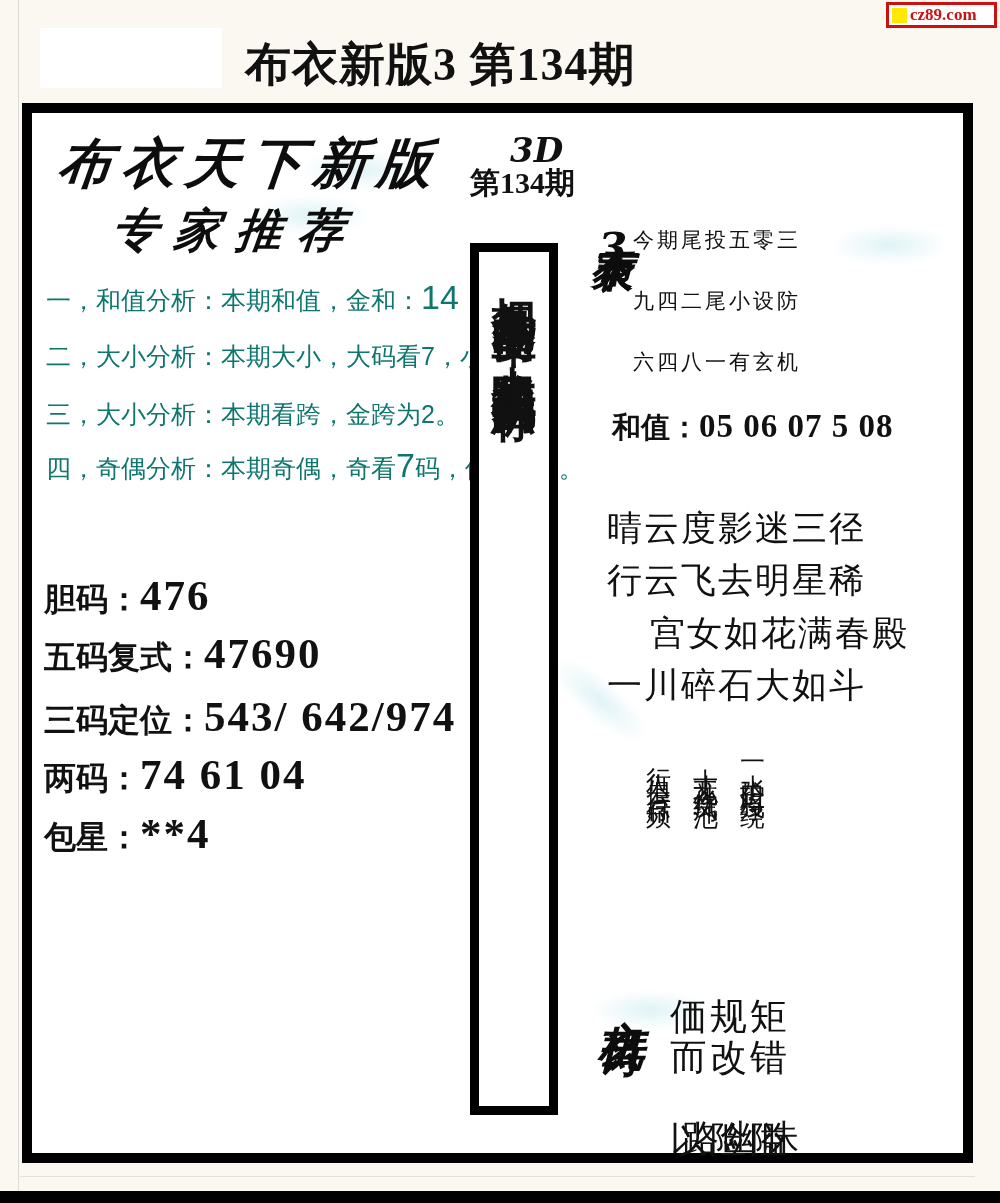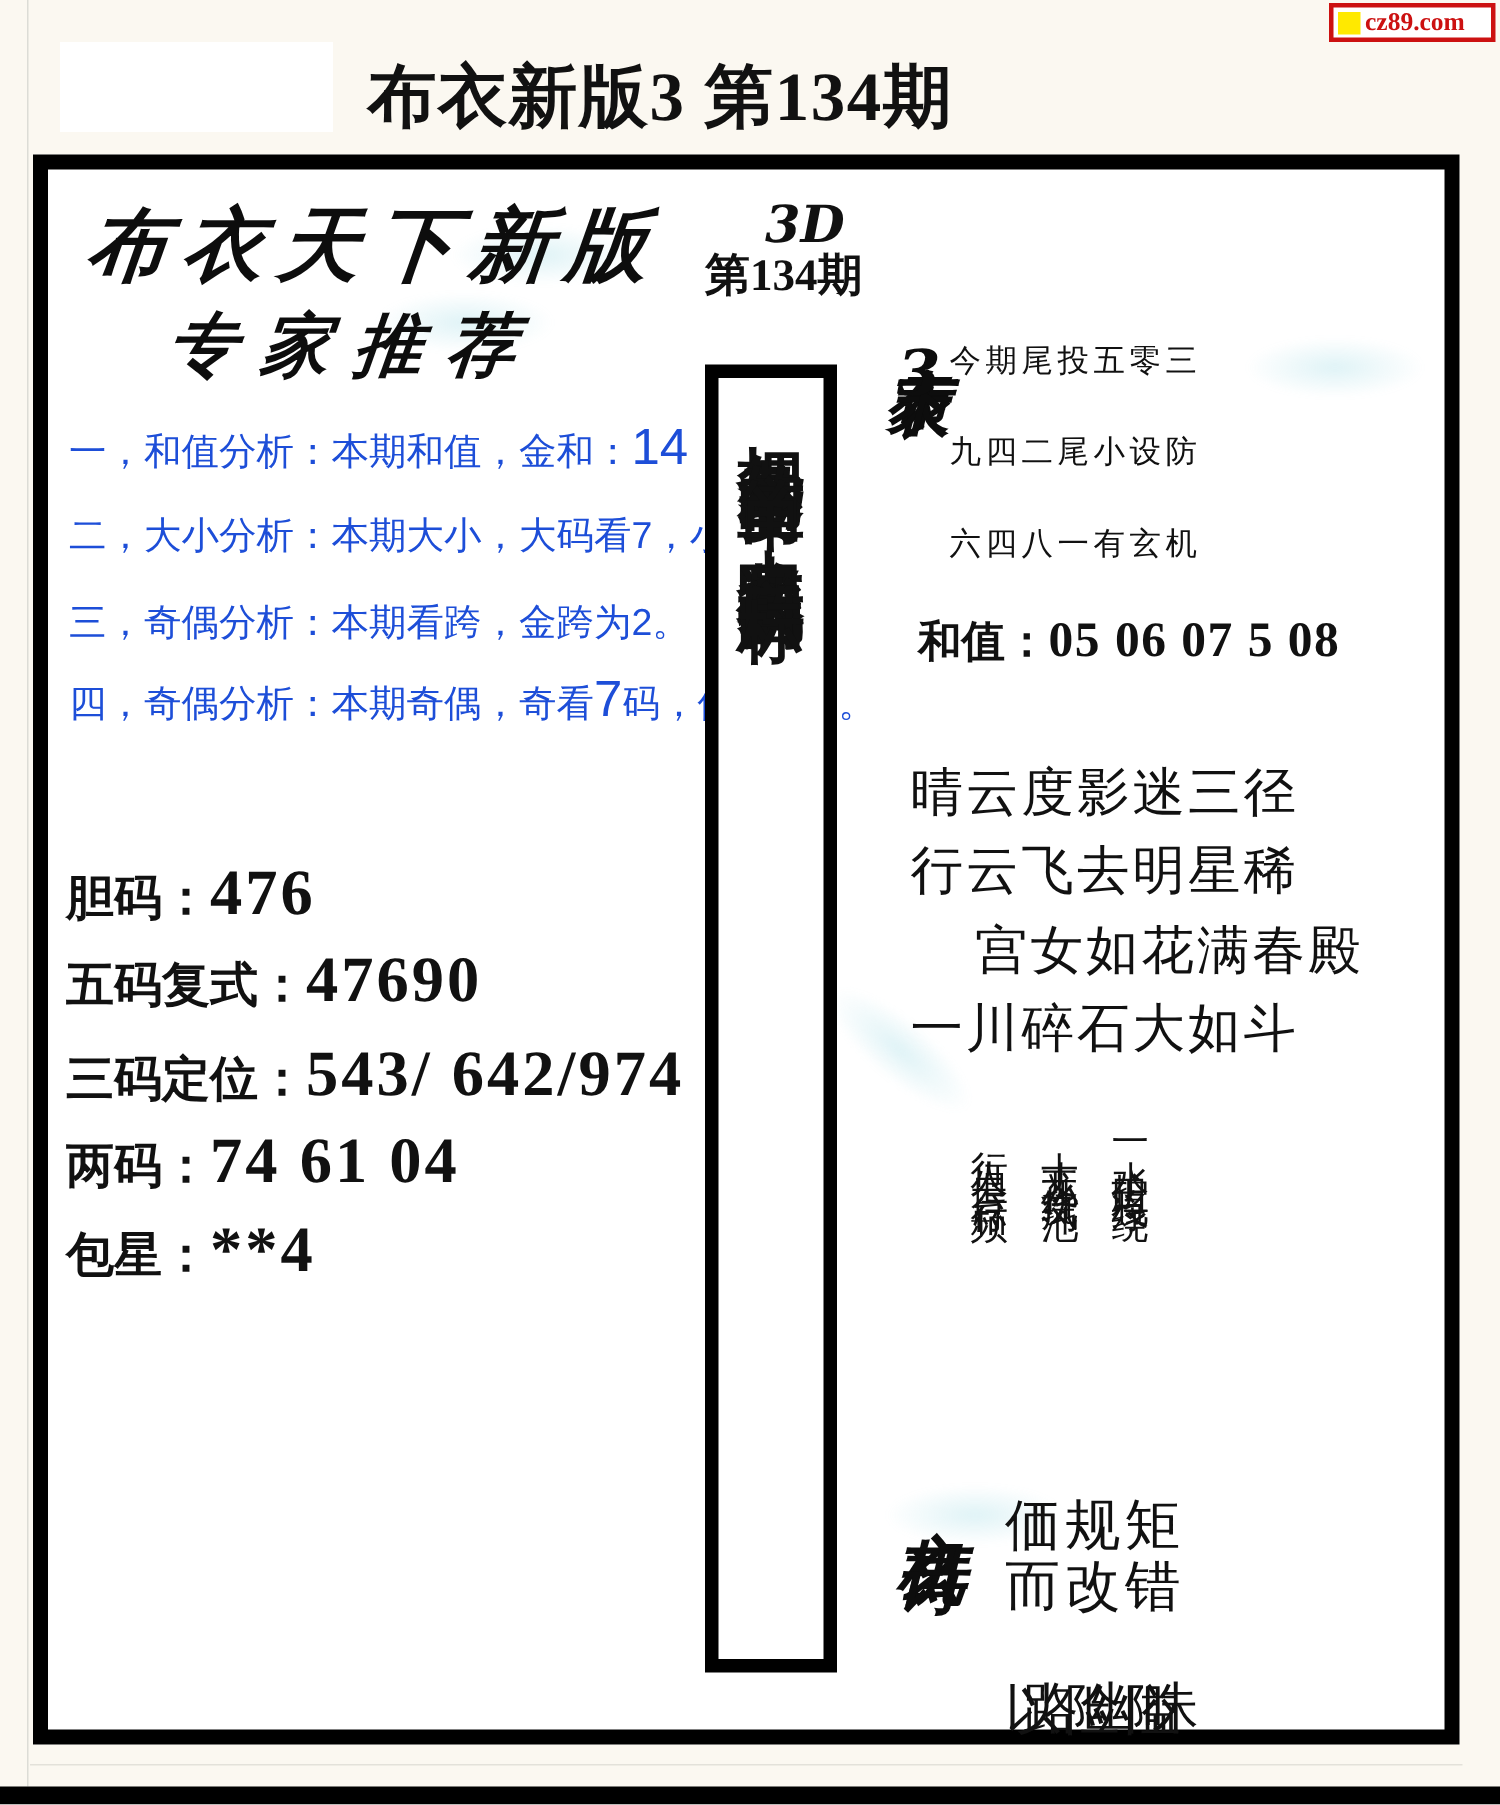--- a/index.html
+++ b/index.html
@@ -43,21 +43,21 @@
   .callig {
     font-family:"DejaVu Serif","Liberation Serif",serif;
     font-weight:bold; font-style:italic; color:#0d0d0d;
   }
 
   .brand1 { left:58px; top:128px; font-size:54px; letter-spacing:10px; transform:skewX(-6deg); }
   .brand2 { left:112px; top:200px; font-size:46px; letter-spacing:16px; transform:skewX(-6deg); }
 
   .analysis-line {
     left:46px; width:430px; font-family:"Liberation Sans","DejaVu Sans",sans-serif;
-    font-size:25px; color:#1d4ed8; white-space:nowrap;
+    font-size:25px; color:#0f766e; white-space:nowrap;
   }
   .analysis-line .big { font-size:34px; line-height:25px; }
 
   .pick-line { left:44px; white-space:nowrap; }
   .pick-line .lbl { font-family:"Liberation Sans","DejaVu Sans",sans-serif; font-weight:bold; font-size:32px; }
   .pick-line .val { font-family:"Liberation Serif",serif; font-weight:bold; font-size:43px; letter-spacing:2px; }
 
   
   .game-label { left:510px; top:130px; font-size:34px; font-weight:bold; font-style:italic; font-family:"DejaVu Serif",serif; }
   .issue-label { left:470px; top:163px; font-size:30px; font-weight:bold; font-family:"Liberation Serif",serif; }
@@ -119,21 +119,21 @@
 <div class="abs smudge" style="left:300px; top:150px;"></div>
 <div class="abs smudge" style="left:830px; top:225px;"></div>
 <div class="abs smudge" style="left:540px; top:680px; transform:rotate(40deg);"></div>
 <div class="abs smudge" style="left:590px; top:990px;"></div>
 
 <div class="abs callig brand1">布衣天下新版</div>
 <div class="abs callig brand2">专家推荐</div>
 
 <div class="abs analysis-line" style="top:284px;"><span>一，和值分析：本期和值，金和：</span><span class="big">14</span></div>
 <div class="abs analysis-line" style="top:340px;"><span>二，大小分析：本期大小，大码看7，小码看</span><span class="big">2</span></div>
-<div class="abs analysis-line" style="top:398px;"><span>三，奇偶分析：本期看跨，金跨为2。</span></div>
+<div class="abs analysis-line" style="top:398px;"><span>三，大小分析：本期看跨，金跨为2。</span></div>
 <div class="abs analysis-line" style="top:452px;"><span>四，奇偶分析：本期奇偶，奇看</span><span class="big">7</span><span>码，偶看</span><span class="big">6</span><span>码。</span></div>
 
 <div class="abs pick-line" style="top:571px;"><span class="lbl">胆码：</span><span class="val">476</span></div>
 <div class="abs pick-line" style="top:629px;"><span class="lbl">五码复式：</span><span class="val">47690</span></div>
 <div class="abs pick-line" style="top:692px;"><span class="lbl">三码定位：</span><span class="val">543/ 642/974</span></div>
 <div class="abs pick-line" style="top:750px;"><span class="lbl">两码：</span><span class="val">74 61 04</span></div>
 <div class="abs pick-line" style="top:809px;"><span class="lbl">包星：</span><span class="val">**4</span></div>
 
 <div class="abs game-label">3D</div>
 <div class="abs issue-label">第134期</div>

